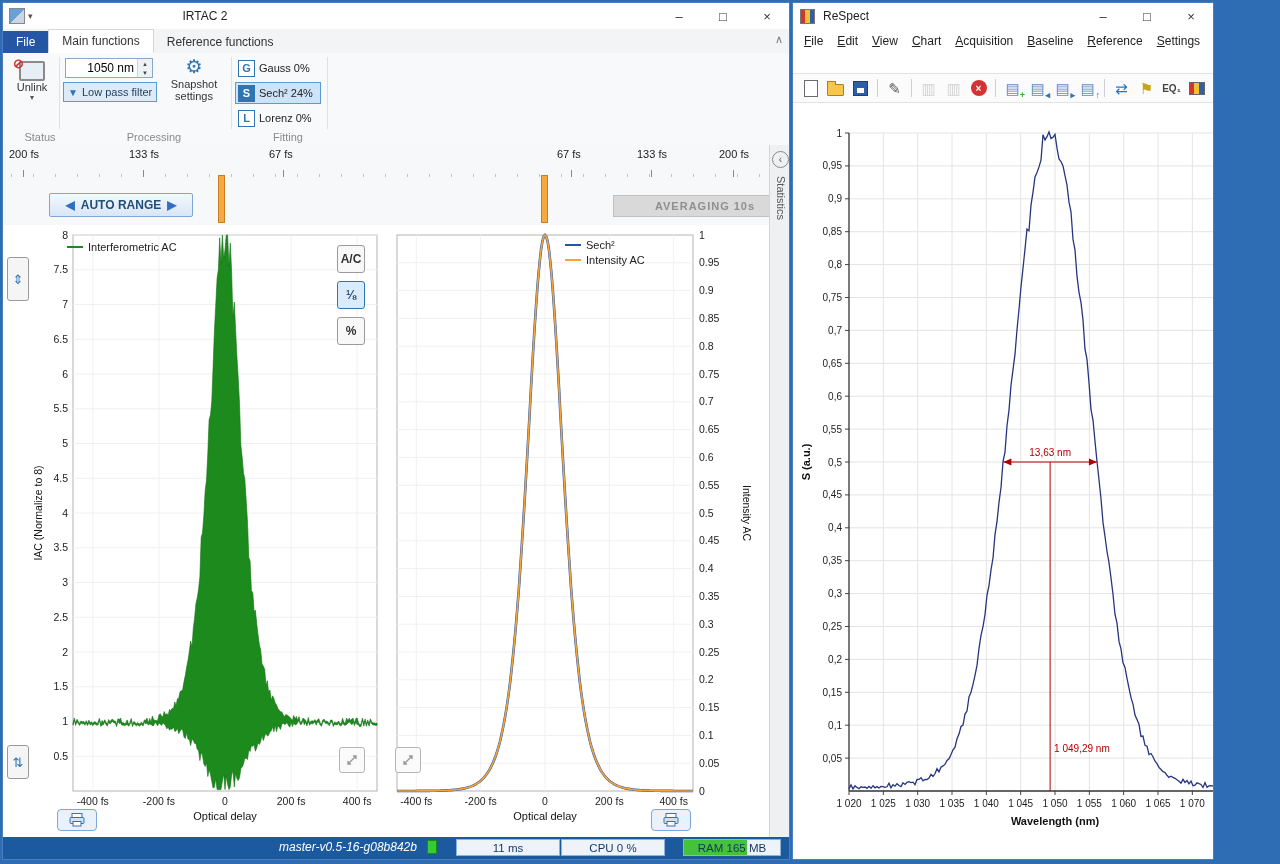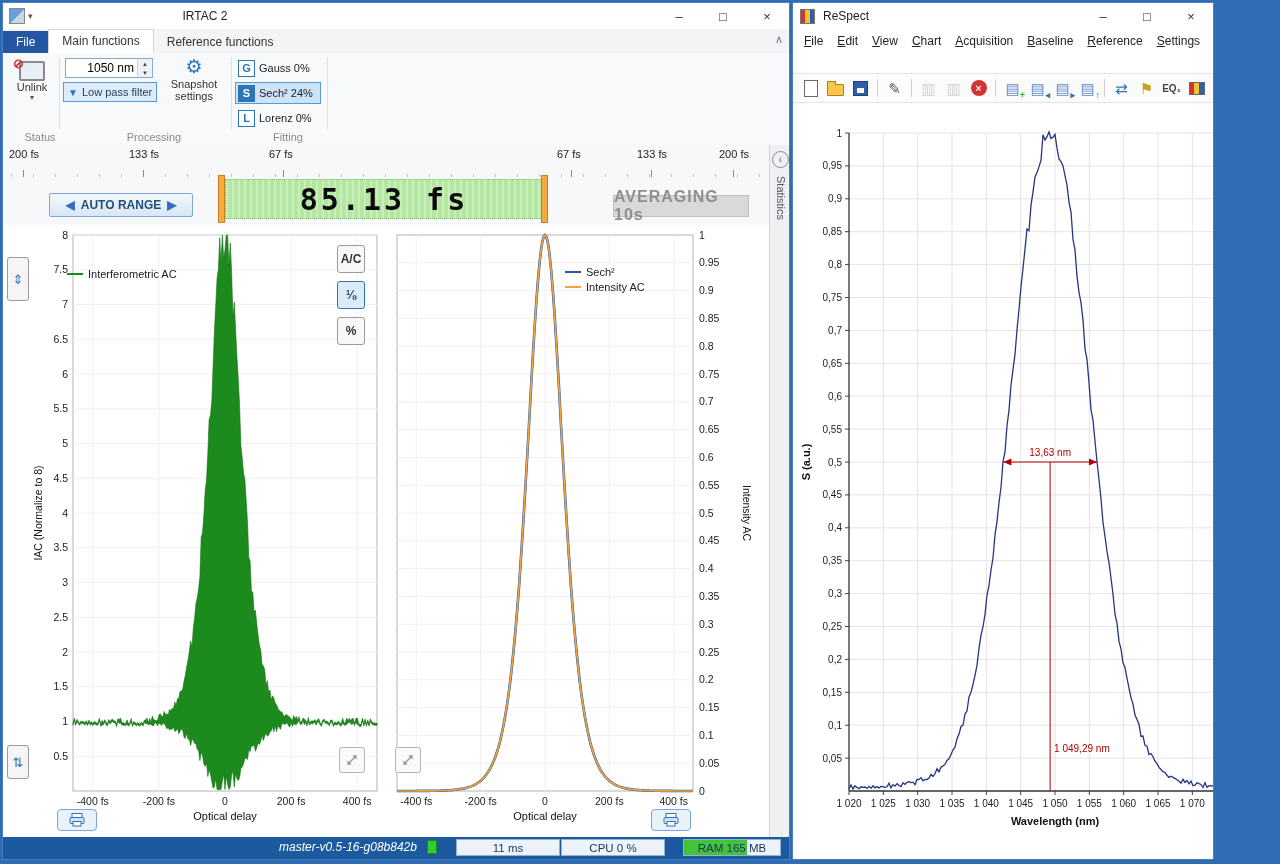--- a/index.html
+++ b/index.html
@@ -50,41 +50,41 @@
   .ruler{position:absolute;top:142px;left:0;width:766px;height:32px;background:#f7f8f9;border-bottom:1px solid #c9c9c9;}
   .ruler-label{position:absolute;top:3px;font-size:11px;color:#222;}
   .ruler-tick-major{position:absolute;bottom:0;width:1px;height:7px;background:#8a8a8a;}
   .ruler-tick-minor{position:absolute;bottom:0;width:1px;height:3px;background:#c2c2c2;}
   .readout-band{position:absolute;top:174px;left:0;width:766px;height:48px;background:#f7f8f9;}
   .auto-range{position:absolute;left:46px;top:190px;width:142px;height:22px;border:1px solid #7da7d9;border-radius:2px;background:linear-gradient(#f4f8fc,#d9e6f5);display:flex;align-items:center;justify-content:center;gap:6px;font-size:12px;font-weight:bold;color:#1f4e79;}
   .ar-arrow{color:#2f6fc1;font-size:12px;}
   .display{position:absolute;left:222px;top:176px;width:318px;height:40px;background:#b5e6a2 repeating-linear-gradient(90deg,rgba(255,255,255,.28) 0 2px,transparent 2px 6px);border:1px dotted #7fbf6f;display:flex;align-items:center;justify-content:center;font-family:"DejaVu Sans Mono",monospace;font-size:30px;font-weight:bold;letter-spacing:3px;color:#0a0a0a;box-sizing:border-box;}
   .obar{position:absolute;top:172px;width:7px;height:48px;background:#f5a93f;border:1px solid #c77f1f;box-sizing:border-box;}
   .obar.l{left:215px;} .obar.r{left:538px;}
-  .averaging{position:absolute;left:610px;top:192px;width:134px;height:20px;background:#d9d9d9;border:1px solid #bfbfbf;display:flex;align-items:center;justify-content:center;font-size:16px;font-weight:bold;color:#8f8f8f;letter-spacing:1px;}
+  .averaging{position:absolute;left:610px;top:192px;width:134px;height:20px;background:#d9d9d9;border:1px solid #bfbfbf;display:flex;align-items:center;justify-content:center;font-size:11px;font-weight:bold;color:#8f8f8f;letter-spacing:1px;padding-left:24px;}
 
   
   .stats-strip{position:absolute;left:766px;top:142px;bottom:22px;width:22px;background:#eef0f2;border-left:1px solid #d5d5d5;display:flex;flex-direction:column;align-items:center;box-sizing:border-box;}
   .stats-collapse{width:15px;height:15px;border:1px solid #8a8a8a;border-radius:50%;font-size:10px;color:#555;display:flex;align-items:center;justify-content:center;margin-top:6px;}
   .stats-label{writing-mode:vertical-rl;font-size:11px;color:#555;margin-top:8px;}
 
   
   .charts{position:absolute;top:222px;left:0;width:766px;bottom:22px;background:#fff;}
   .chart-box{position:absolute;}
   #chart-iac{left:28px;top:2px;width:352px;height:600px;}
   #chart-ac{left:386px;top:2px;width:370px;height:600px;}
   .mini-btn{position:absolute;left:4px;width:22px;border:1px solid #9a9a9a;border-radius:3px;background:#f5f5f5;display:flex;align-items:center;justify-content:center;color:#2e75b6;font-size:13px;box-sizing:border-box;}
   #mini-top{top:32px;height:44px;} #mini-bottom{top:520px;height:34px;}
   .ovl-btn{position:absolute;left:334px;width:28px;height:28px;border:1px solid #9a9a9a;border-radius:3px;background:#f8f8f8;display:flex;align-items:center;justify-content:center;font-weight:bold;font-size:12px;color:#333;box-sizing:border-box;}
   .ovl-btn.selected{border-color:#2e75b6;background:#dcebfa;color:#1f4e79;}
   .expand-btn{position:absolute;top:522px;width:24px;height:24px;border:1px solid #b5b5b5;border-radius:3px;background:#fafafa;display:flex;align-items:center;justify-content:center;}
   #expand-iac{left:336px;} #expand-ac{left:392px;}
   .printer-btn{position:absolute;top:584px;width:38px;height:20px;border:1px solid #7da7d9;border-radius:4px;background:#e9f1fa;display:flex;align-items:center;justify-content:center;}
   #printer-iac{left:54px;} #printer-ac{left:648px;}
-  .legend{position:absolute;display:flex;flex-direction:column;gap:3px;font-size:11px;color:#222;margin-top:27px;}
+  .legend{position:absolute;display:flex;flex-direction:column;gap:3px;font-size:11px;color:#222;}
   #legend-iac{left:64px;top:16px;} #legend-ac{left:562px;top:14px;}
   .legend-row{display:flex;align-items:center;gap:5px;}
   .legend-swatch{width:16px;height:2px;display:inline-block;}
 
   
   .statusbar{position:absolute;left:0;right:0;bottom:0;height:22px;background:#1b5a9e;color:#fff;font-size:12px;}
   .version{position:absolute;left:240px;width:210px;top:3px;text-align:center;font-style:italic;}
   .sb-green{position:absolute;left:424px;top:3px;width:10px;height:14px;background:#35cc35;border:1px solid #1d8a1d;box-sizing:border-box;}
   .sb-box{position:absolute;top:2px;height:17px;border:1px solid #8fb0d8;background:#eef3f9;color:#14365c;font-size:11.5px;display:flex;align-items:center;justify-content:center;box-sizing:border-box;}
   .sb-latency{left:453px;width:104px;text-align:right;} .sb-cpu{left:558px;width:104px;}
@@ -234,21 +234,20 @@
         <span class="ruler-label" style="left: 716px;">200 fs</span>
         <span class="ruler-tick-major" style="left: 730px;"></span>
       </div>
     <div class="readout-band"></div>
 
     <div class="auto-range">
       <span class="ar-arrow">◀</span>
       <span>AUTO RANGE</span>
       <span class="ar-arrow">▶</span>
     </div>
-    <div class="display">85.13 fs</div>
     <div class="obar l"></div>
     <div class="obar r"></div>
     <div class="averaging">AVERAGING 10s</div>
 
     <div class="stats-strip">
       <span class="stats-collapse">‹</span>
       <span class="stats-label">Statistics</span>
     </div>
 
     <div class="charts">

